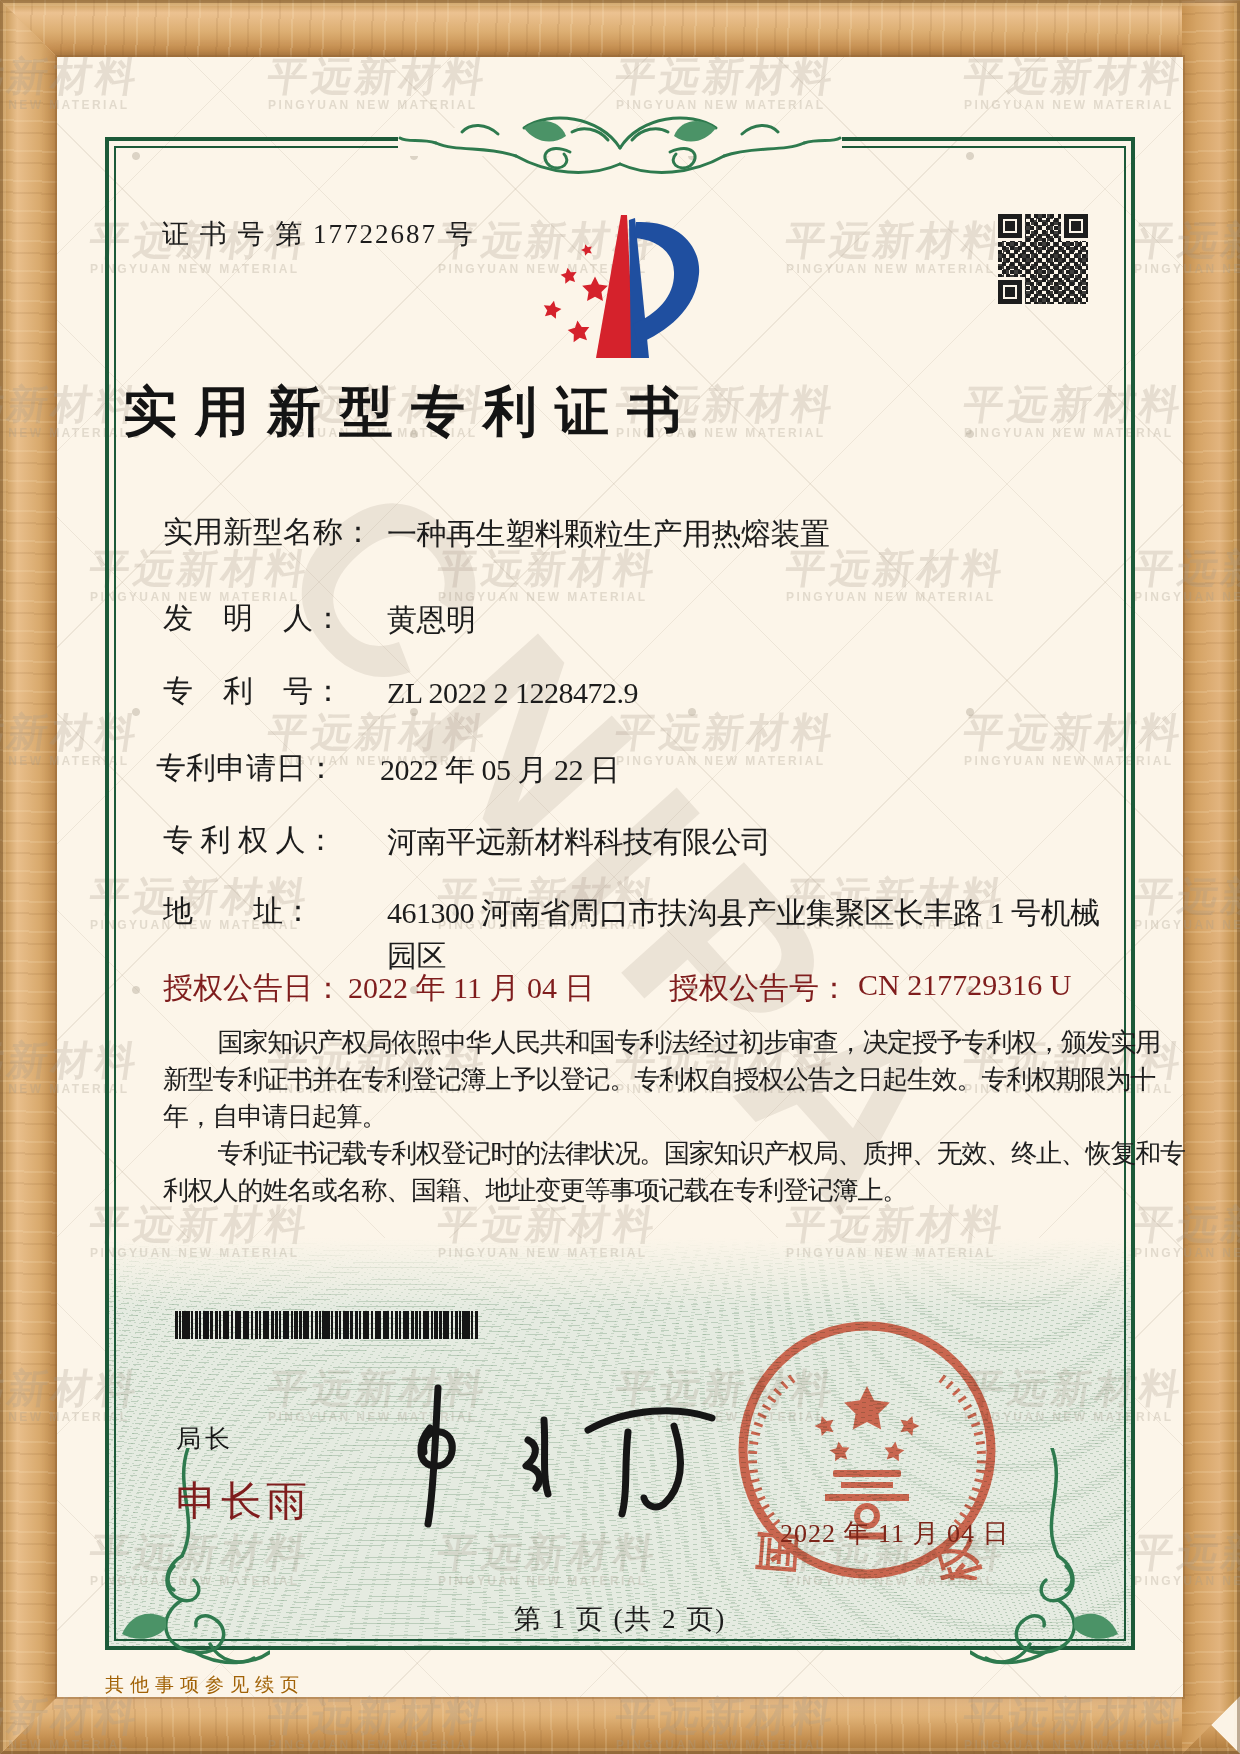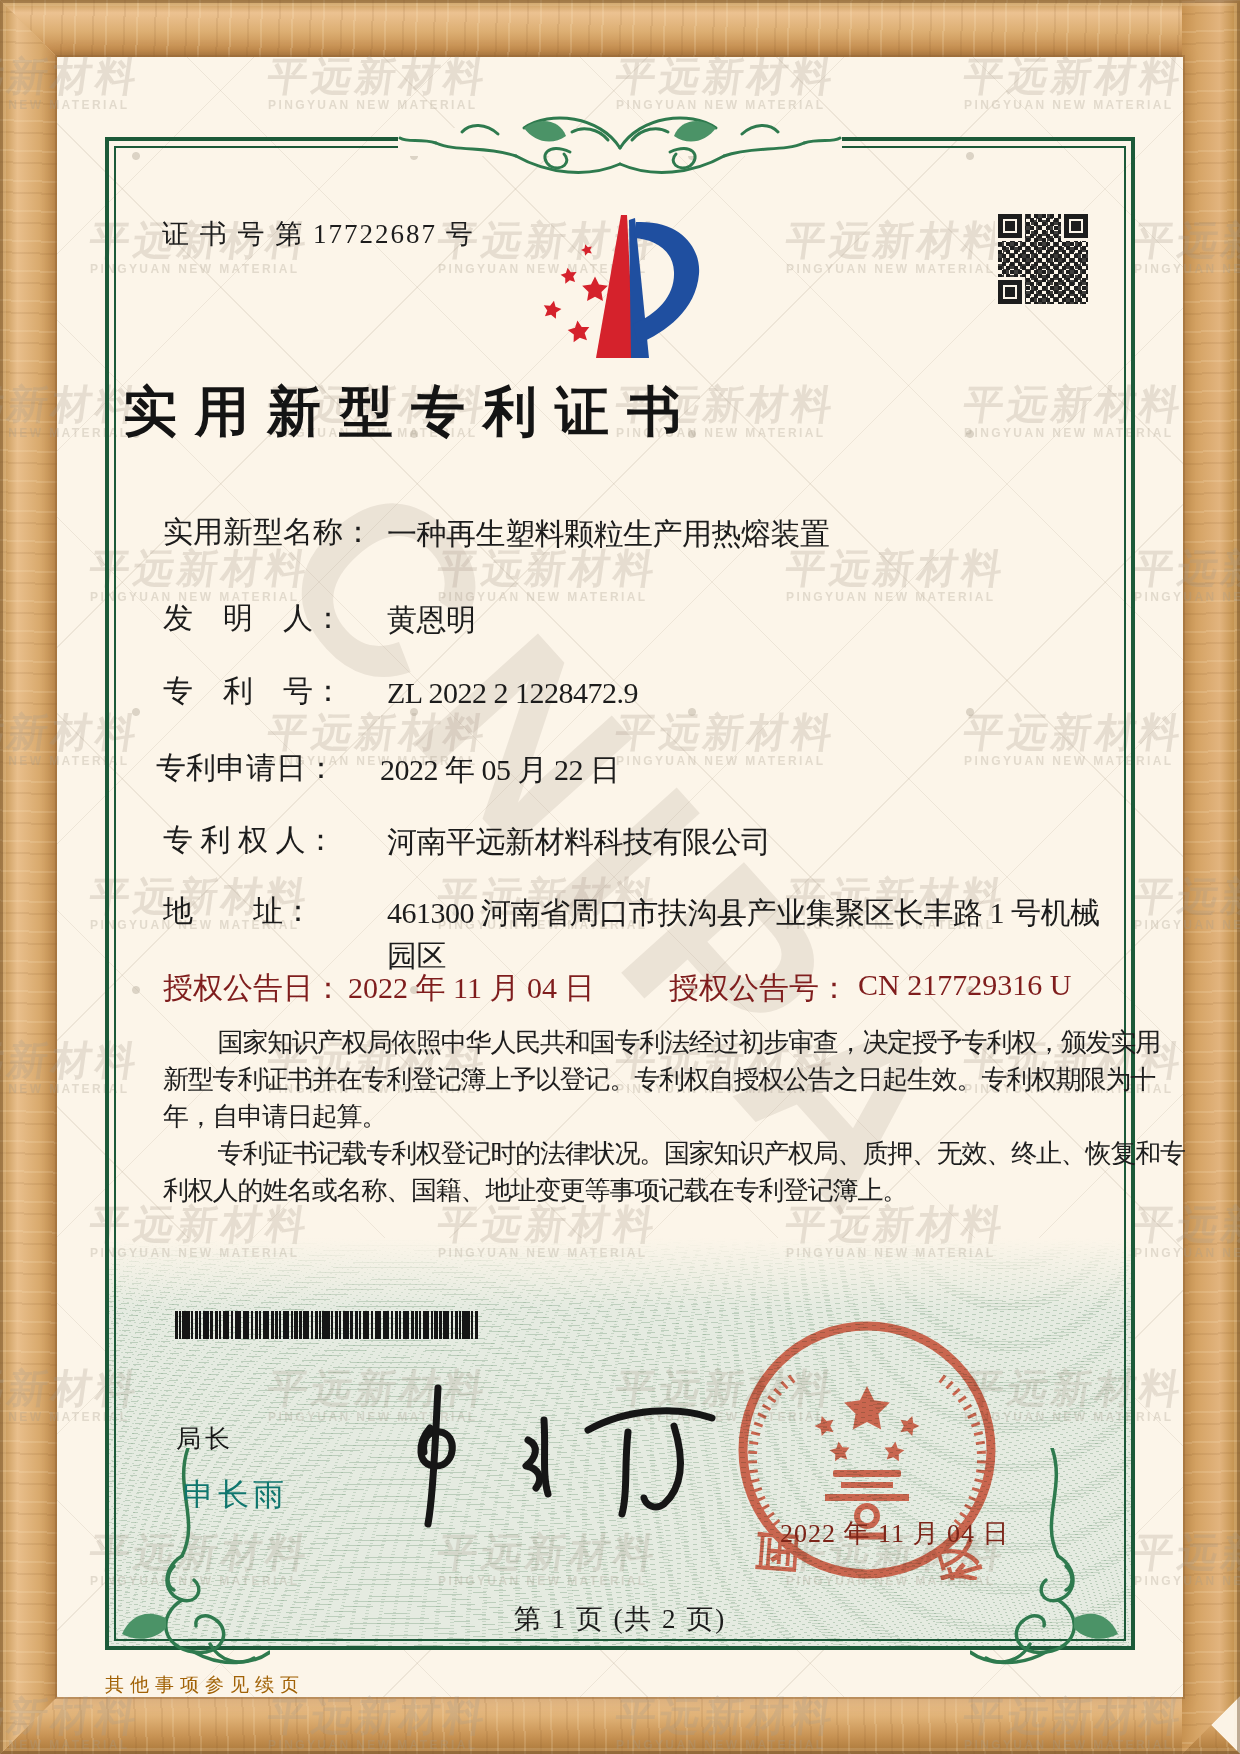--- a/index.html
+++ b/index.html
@@ -100,22 +100,22 @@
     letter-spacing:-1.2px;color:#1e1e1e;}
   .bline{height:37px;line-height:37px;white-space:nowrap;}
   .bline.indent{text-indent:2.1em;}
   .barcode{position:absolute;left:175px;top:1311px;width:303px;height:28px;
     background-image:
       repeating-linear-gradient(90deg,#151515 0 2px,rgba(0,0,0,0) 2px 4px),
       repeating-linear-gradient(90deg,#151515 0 3px,rgba(0,0,0,0) 3px 10px),
       repeating-linear-gradient(90deg,#151515 0 1px,rgba(0,0,0,0) 1px 7px);}
   .director-title{position:absolute;left:176px;top:1422px;font-size:25px;color:#161616;
     font-family:"Liberation Sans",sans-serif;letter-spacing:4px;}
-  .director-name{position:absolute;left:176px;top:1474px;font-size:31px;color:#0f766e;
-    font-family:"Liberation Sans",sans-serif;letter-spacing:4px;margin-left:7px;}
+  .director-name{position:absolute;left:176px;top:1474px;font-size:41px;color:#7f1d1d;
+    font-family:"Liberation Sans",sans-serif;letter-spacing:4px;}
   .signature{position:absolute;left:378px;top:1382px;width:350px;height:155px;}
   .seal{position:absolute;left:737px;top:1320px;width:260px;height:260px;opacity:.9;
     mix-blend-mode:multiply;}
   .seal-date{position:absolute;left:780px;top:1516px;font-size:26px;color:#7b2418;
     letter-spacing:1px;white-space:nowrap;}
   .page-info{position:absolute;left:105px;top:1601px;width:1030px;text-align:center;
     font-size:27px;color:#1c1c1c;letter-spacing:2px;}
   .footer-note{position:absolute;left:105px;top:1672px;width:1030px;
     font-size:19px;color:#a16207;letter-spacing:6px;}
 </style>

